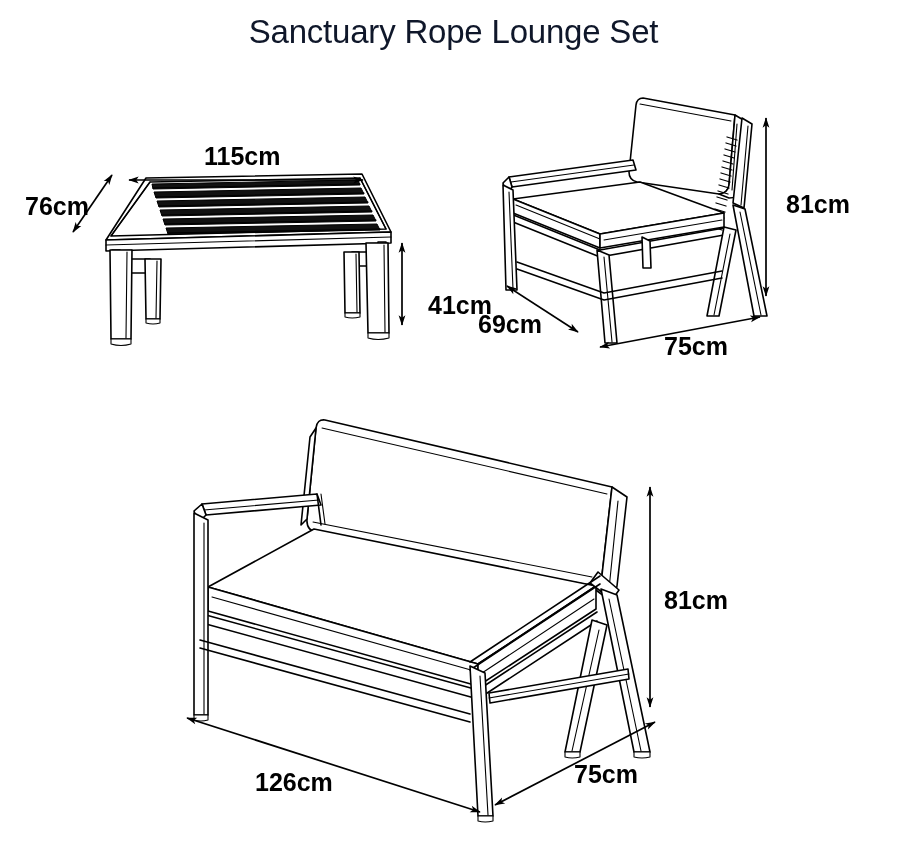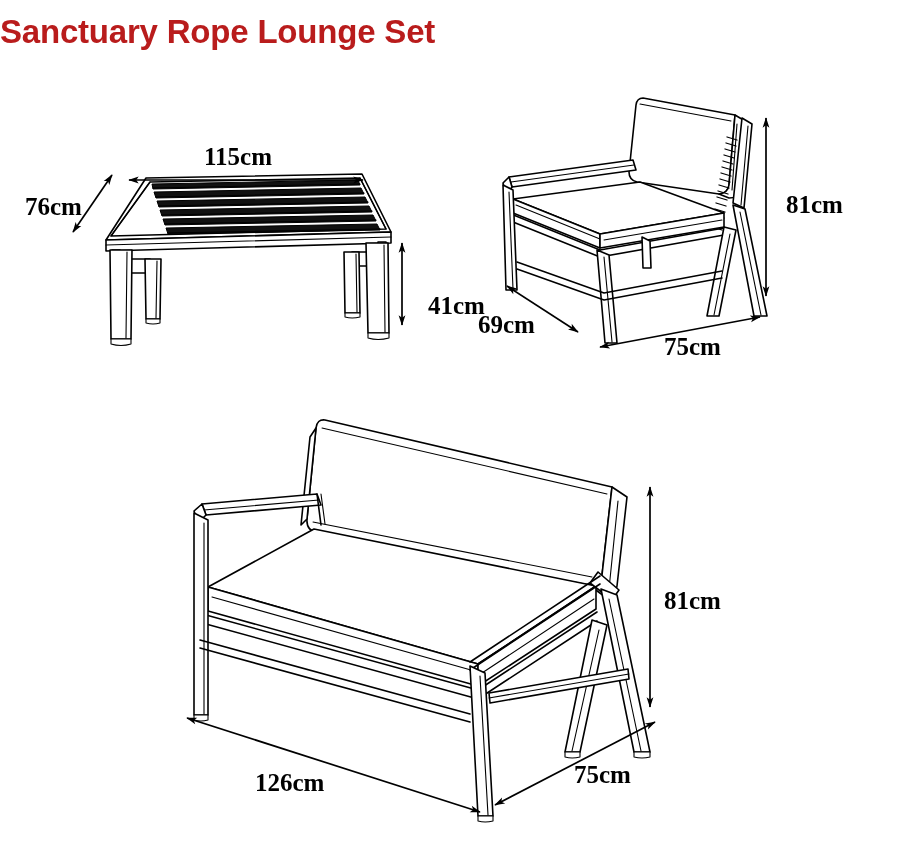--- a/index.html
+++ b/index.html
@@ -16,38 +16,38 @@
     width: 907px;
     height: 866px;
     background: #ffffff;
     overflow: hidden;
   }
   #page-title {
     position: absolute;
     left: 0;
     top: 14px;
     width: 907px;
-    text-align: left;
+    text-align: center;
     font-family: "Liberation Sans", sans-serif;
-    font-weight: bold;
+    font-weight: normal;
     font-size: 33px;
     letter-spacing: -0.2px;
-    color: #b91c1c;
+    color: #0f172a;
     line-height: 1.1;
   }
   svg.art {
     position: absolute;
     left: 0;
     top: 0;
     width: 907px;
     height: 866px;
   }
   .dimlabel {
     position: absolute;
-    font-family: Liberation Serif, serif;
+    font-family: Liberation Sans, sans-serif;
     font-weight: bold;
     font-size: 25px;
     color: #000000;
     white-space: nowrap;
     line-height: 1;
   }
   
   .ln  { fill: none; stroke: #000; stroke-width: 1.6; stroke-linecap: round; stroke-linejoin: round; }
   .ln-t{ fill: none; stroke: #000; stroke-width: 1.1; stroke-linecap: round; stroke-linejoin: round; }
   .fillw { fill: #ffffff; stroke: #000; stroke-width: 1.6; stroke-linejoin: round; stroke-linecap: round; }

